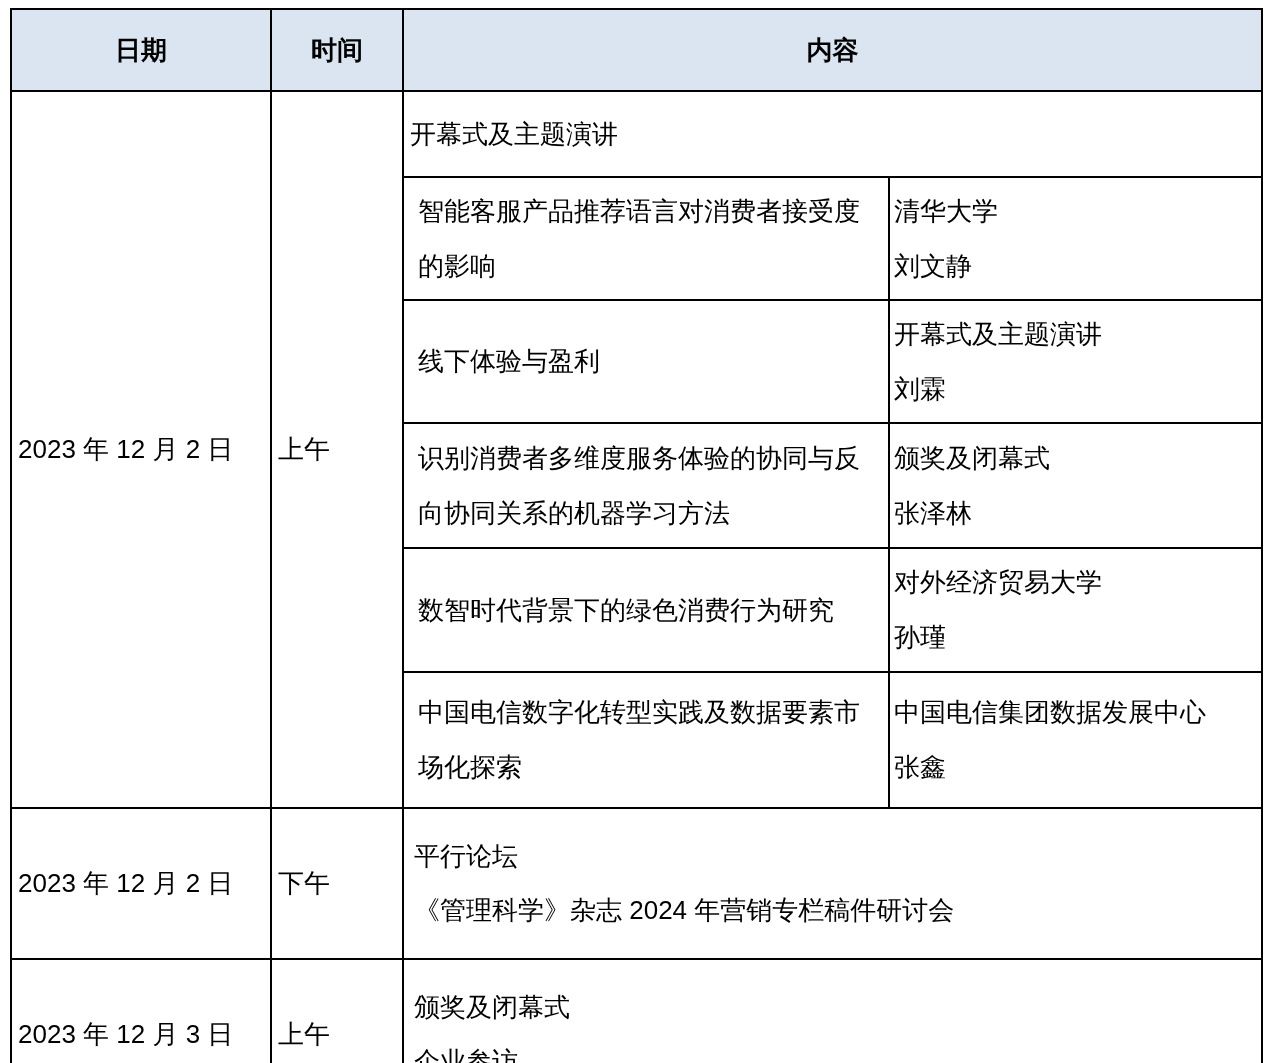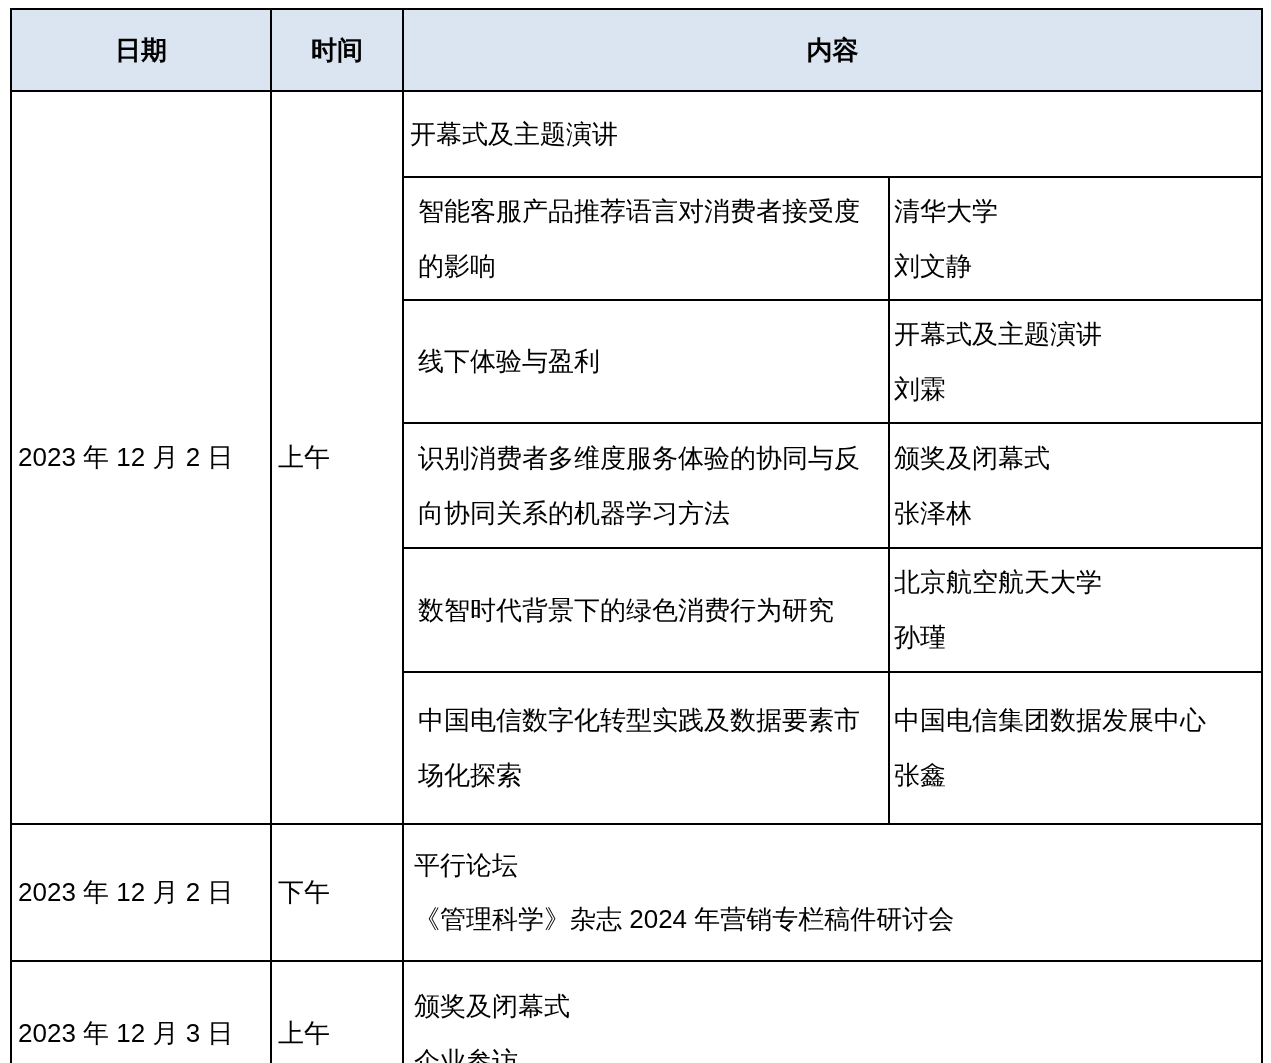--- a/index.html
+++ b/index.html
@@ -50,30 +50,30 @@
     text-align: center;
     padding: 6px 4px;
   }
   td.presenter-cell .line,
   td.stacked .line {
     line-height: 2.1;
     text-align: left;
   }
   td.stacked {
     text-align: center;
-    padding: 13px 10px;
+    padding: 20px 10px;
   }
   
   tr.rh-header   { height: 82px; padding-left: 24px; }
   tr.rh-opening  { height: 86px; }
   tr.rh-talk1    { height: 118px; }
   tr.rh-talk2    { height: 88px; }
   tr.rh-talk3    { height: 125px; margin-top: 8px; }
   tr.rh-talk4    { height: 119px; border-radius: 6px; }
-  tr.rh-talk5    { height: 152px; }
+  tr.rh-talk5    { height: 136px; }
   tr.rh-pm       { height: 134px; }
   tr.rh-last     { height: 146px; }
 </style>
 </head>
 <body>
 
 <table class="schedule">
   <colgroup>
     <col style="width:260px">
     <col style="width:132px">
@@ -114,21 +114,21 @@
     <td class="title-cell">识别消费者多维度服务体验的协同与反向协同关系的机器学习方法</td>
     <td class="presenter-cell">
       <div class="line">颁奖及闭幕式</div>
       <div class="line">张泽林</div>
     </td>
   </tr>
 
   <tr class="rh-talk4">
     <td class="title-cell">数智时代背景下的绿色消费行为研究</td>
     <td class="presenter-cell">
-      <div class="line">北京航空航天大学</div>
+      <div class="line">对外经济贸易大学</div>
       <div class="line">孙瑾</div>
     </td>
   </tr>
 
   <tr class="rh-talk5">
     <td class="title-cell">中国电信数字化转型实践及数据要素市场化探索</td>
     <td class="presenter-cell">
       <div class="line">中国电信集团数据发展中心</div>
       <div class="line">张鑫</div>
     </td>

